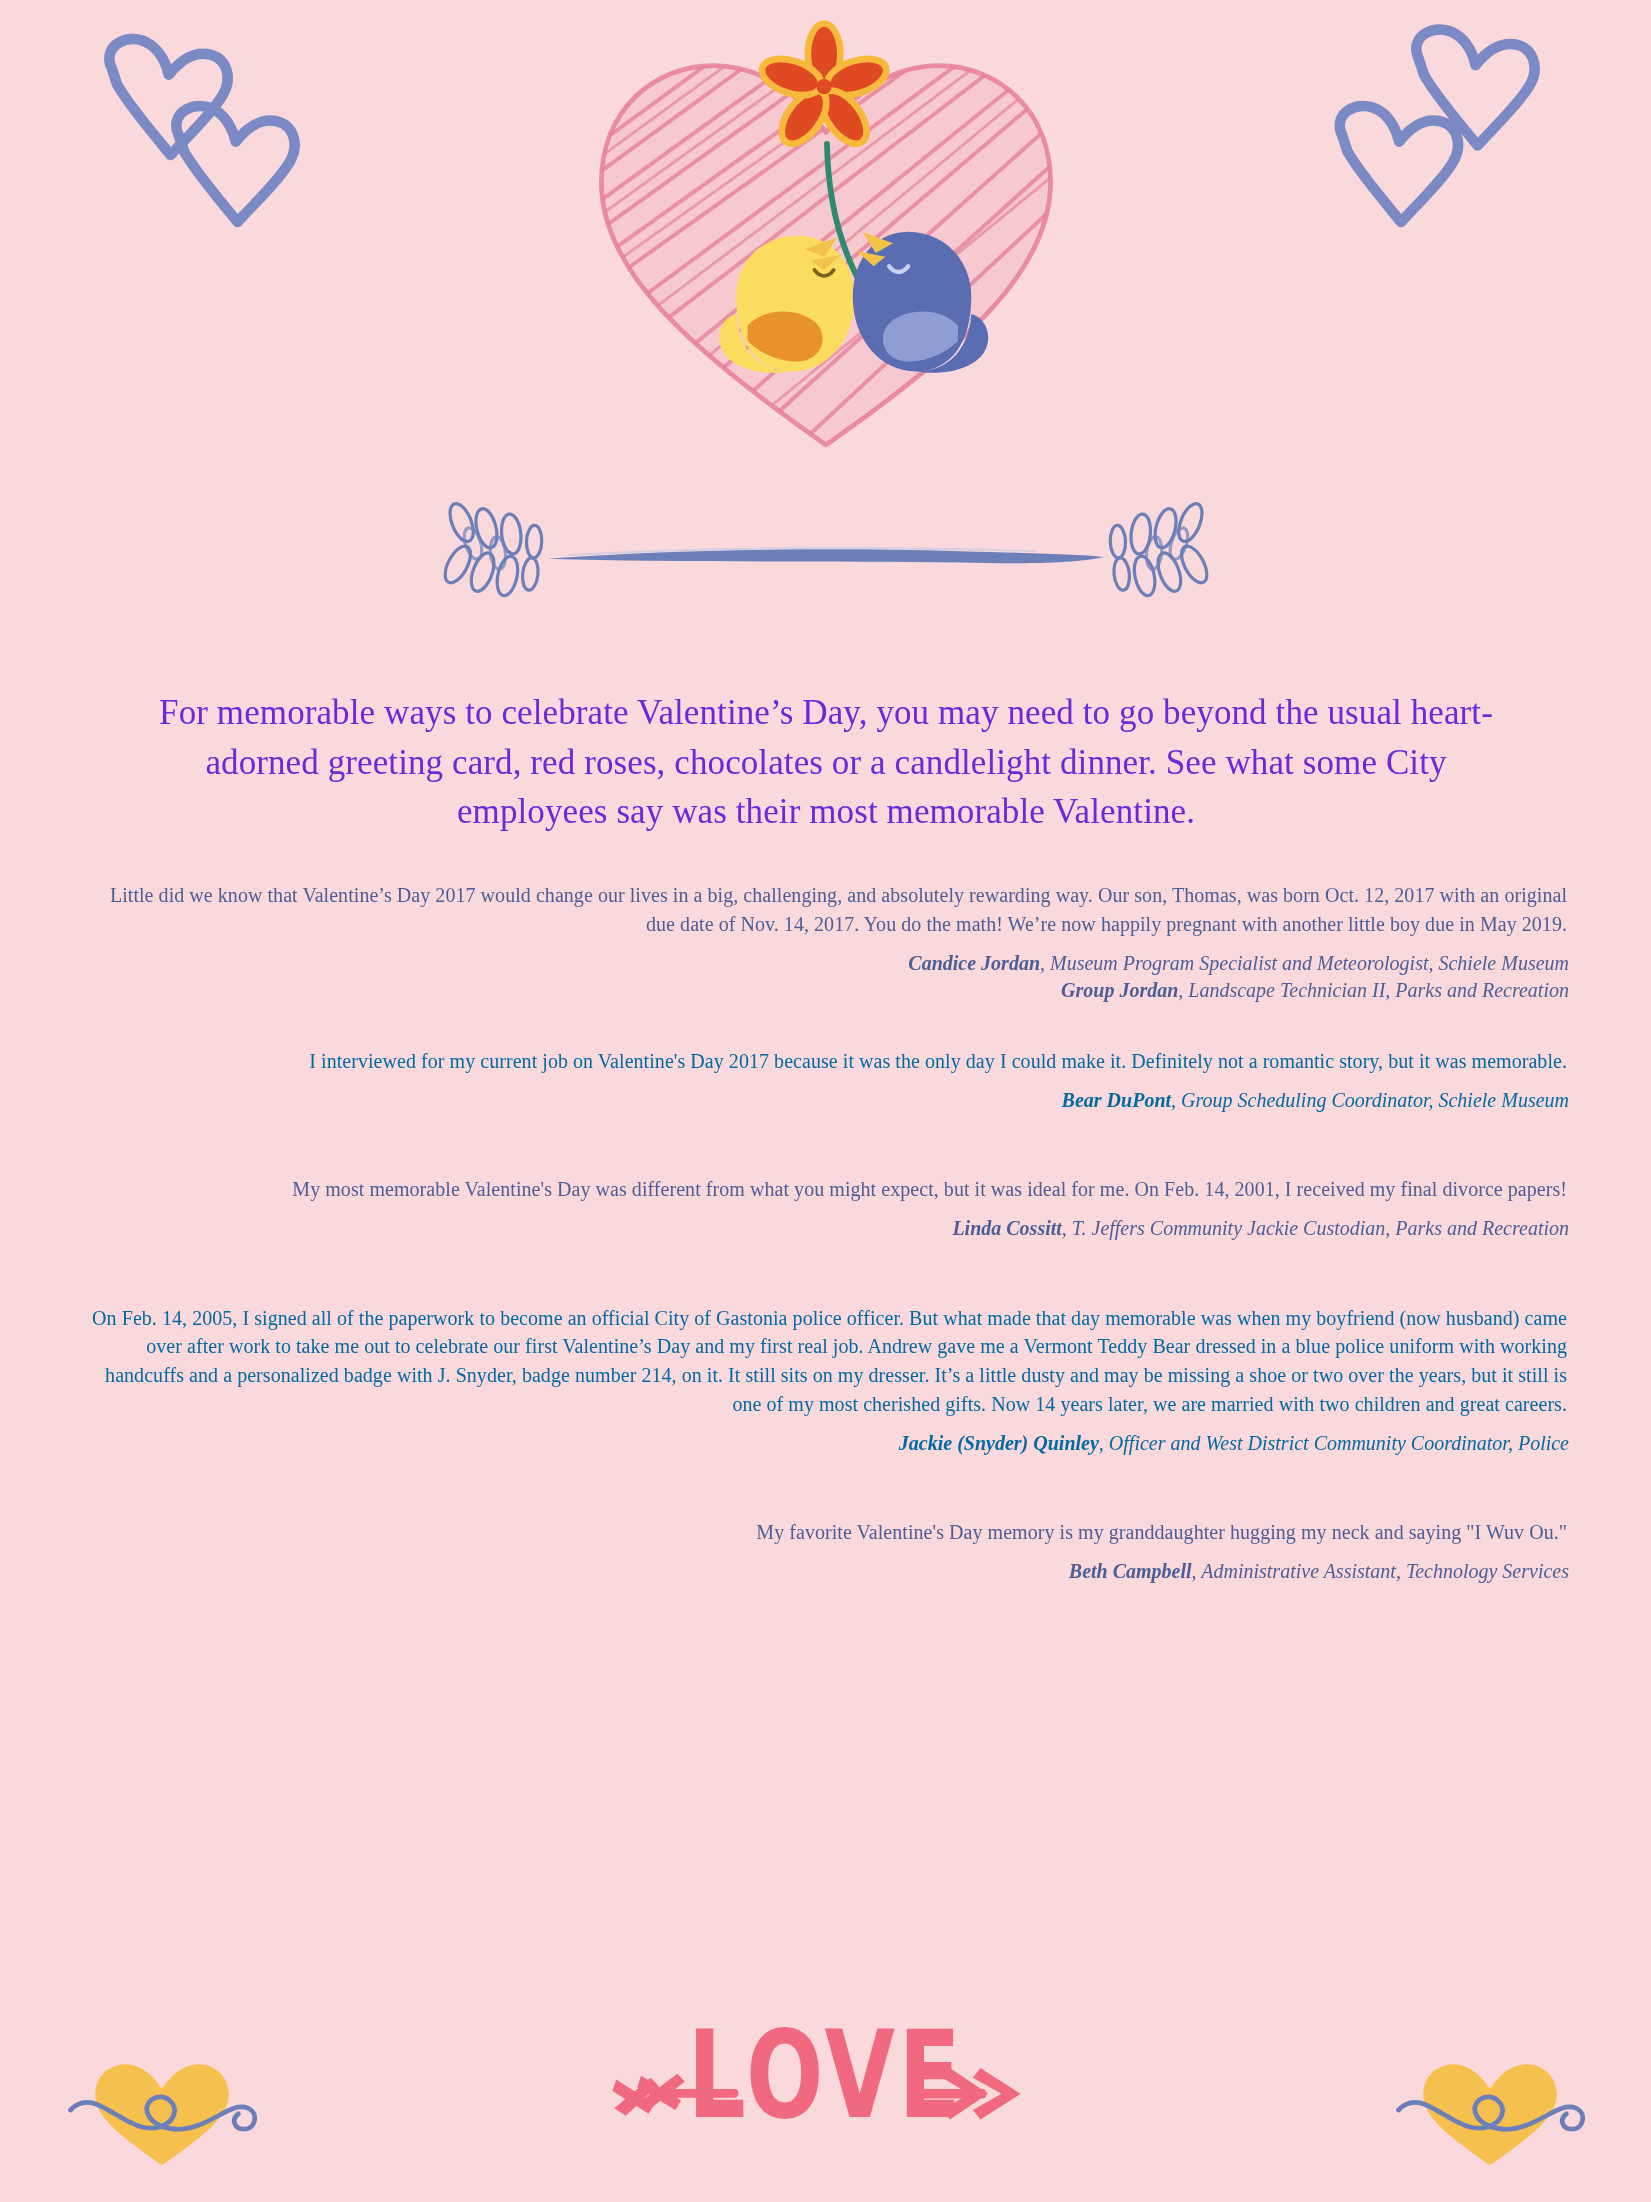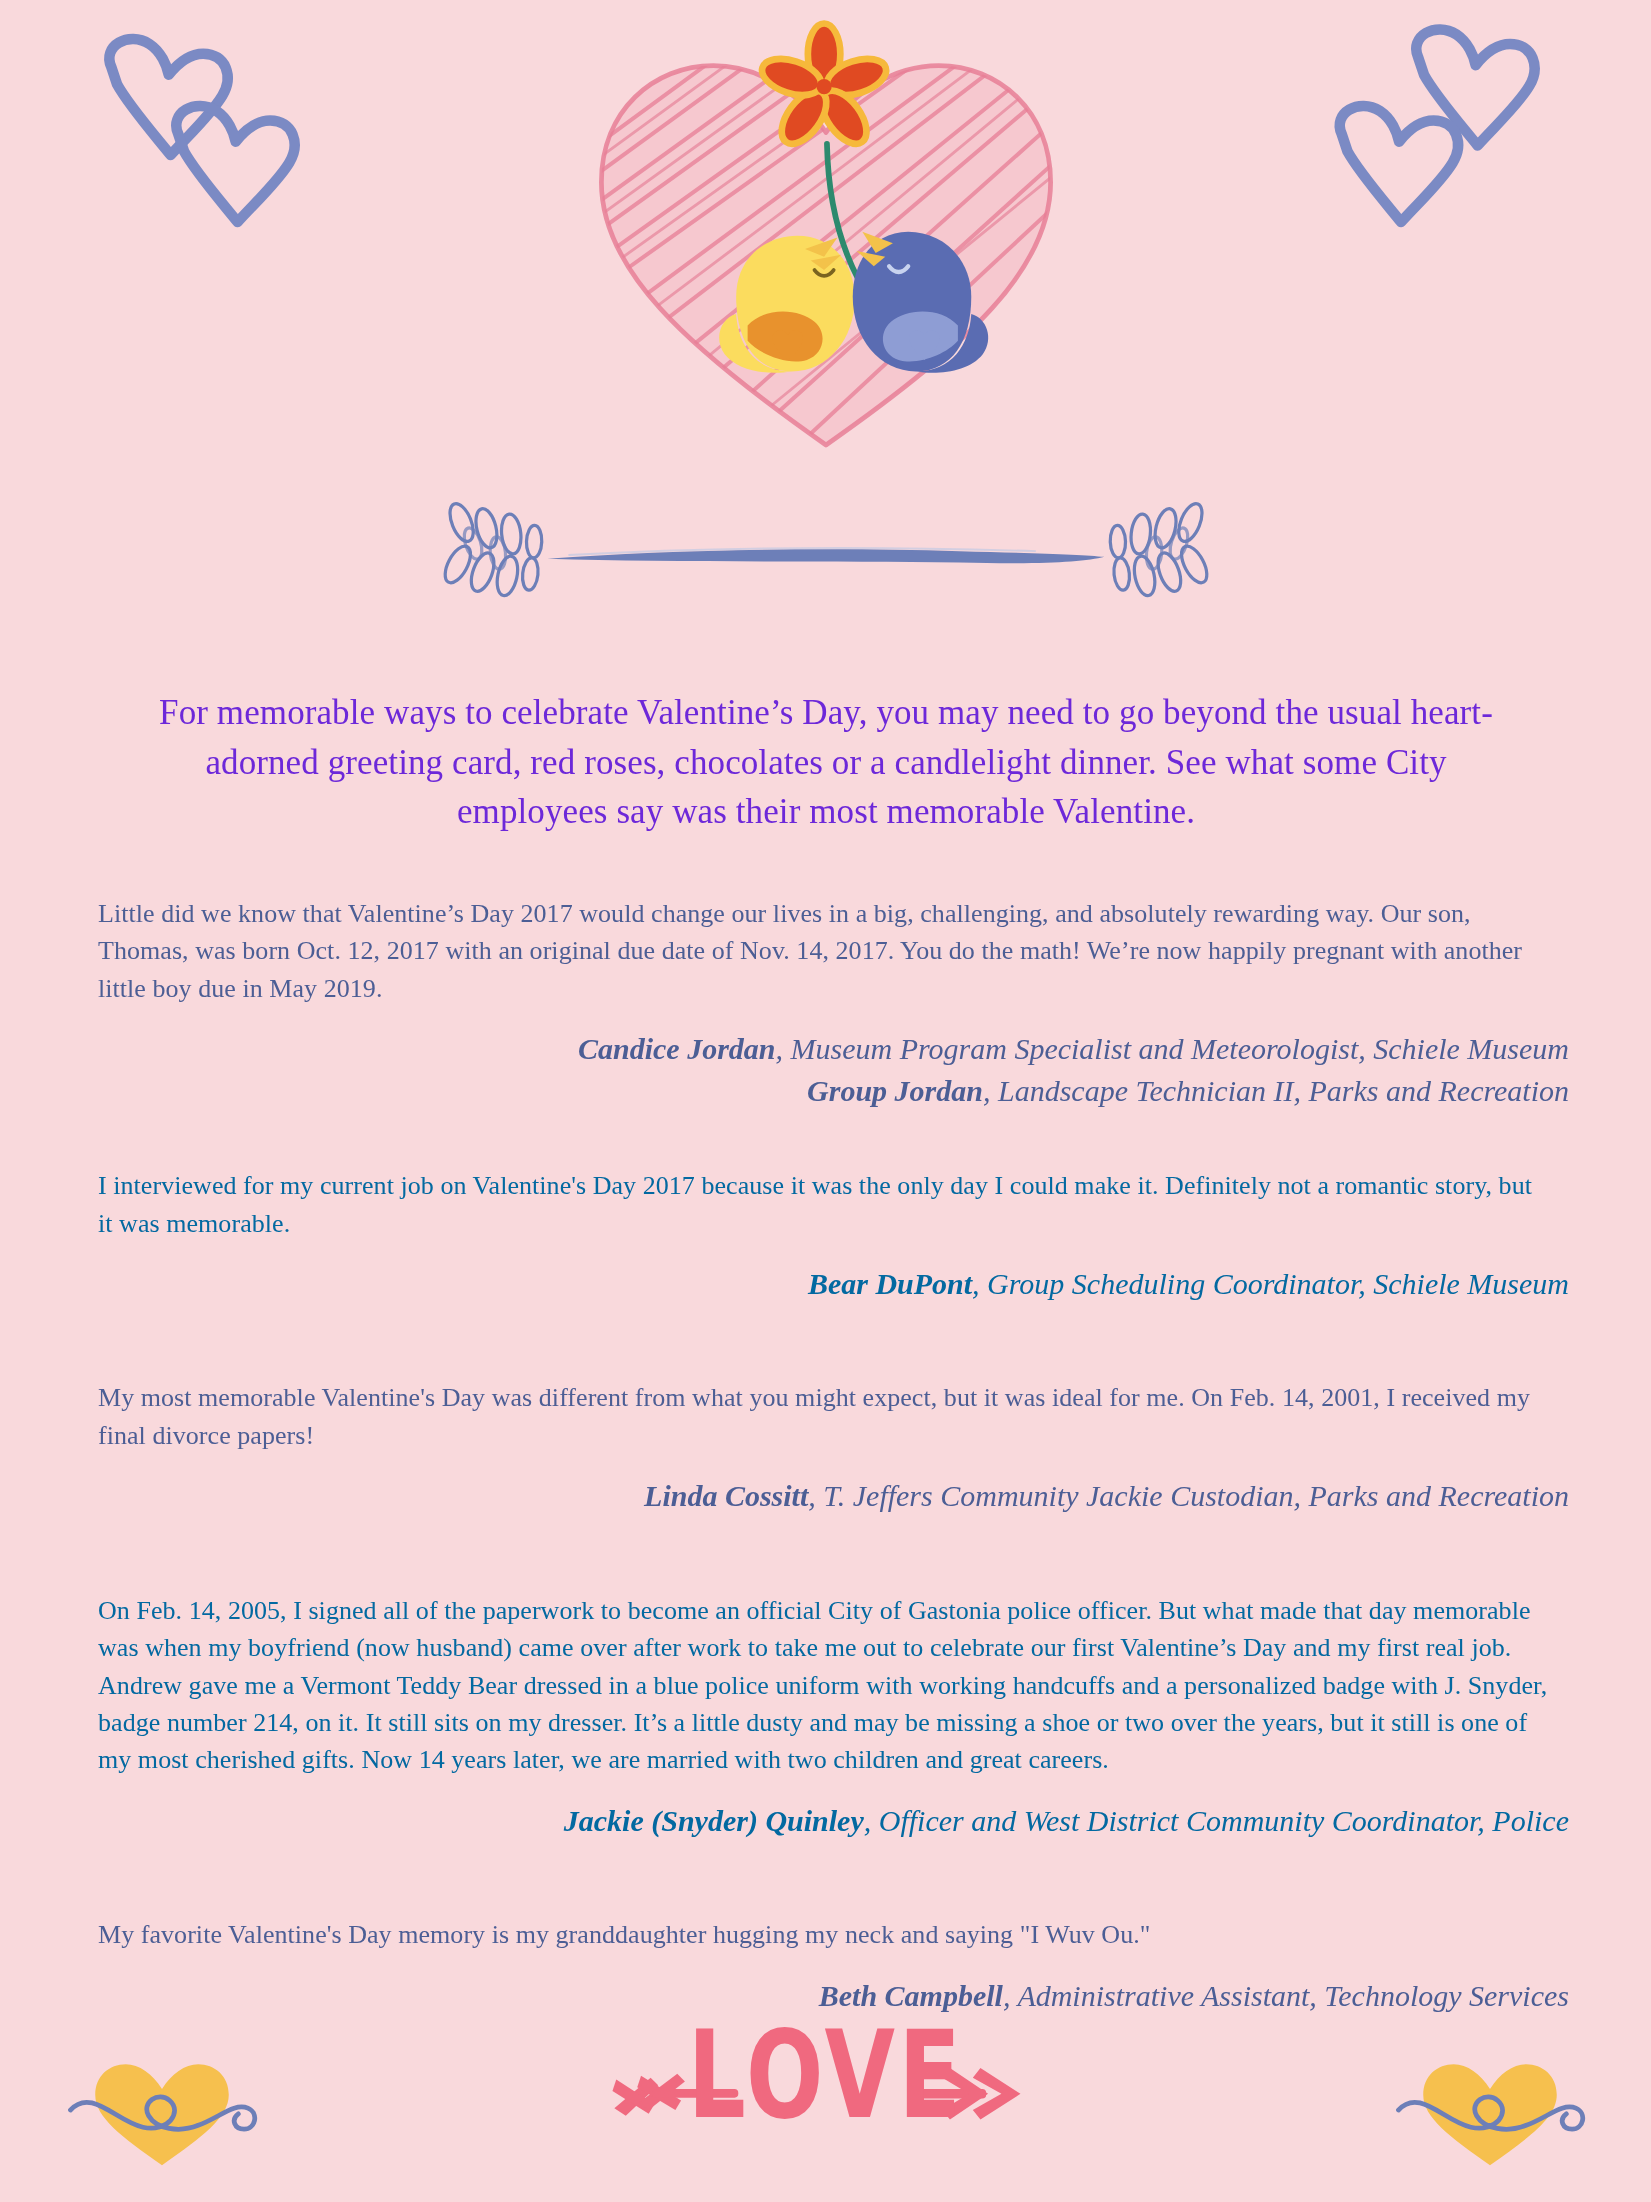--- a/index.html
+++ b/index.html
@@ -70,29 +70,30 @@
 
   
   .content {
     position: absolute;
     top: 879px;
     left: 82px;
     width: 1487px;
   }
   .entry { margin-bottom: 0; }
   .entry .quote {
-    font-size: 26px;
+    font-size: 20px;
     line-height: 1.44;
-    margin: 16px;
+    margin: 2px;
     letter-spacing: 0.05px;
+    text-align: right;
   }
   .entry .attrib {
-    font-size: 30px;
+    font-size: 20px;
     text-align: right;
-    margin: 21px 0 0 0;
+    margin: 11px 0 0 0;
     font-style: italic;
     line-height: 1.38;
   }
   .attrib .person { font-weight: bold; }
   .attrib-line { display: block; }
 
   .blue  { color: #4c5e95; }
   .red   { color: #0369a1; }
 
   .gap-sm { height: 40px; }

